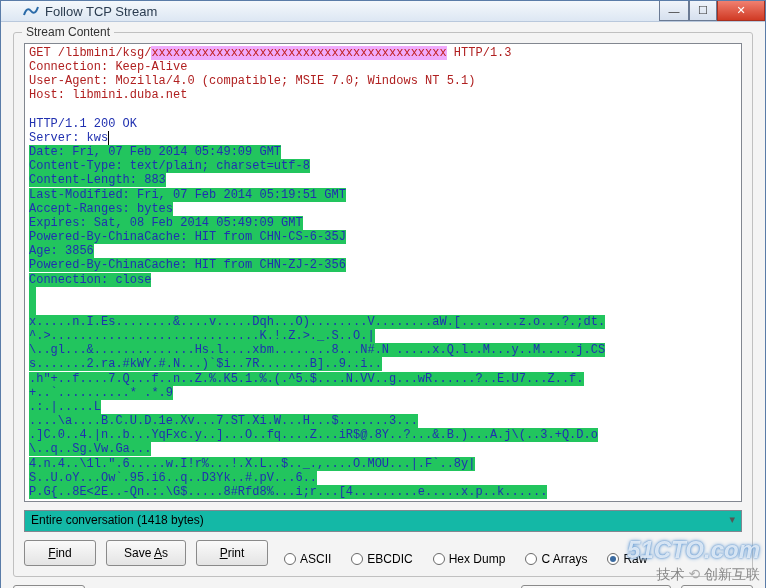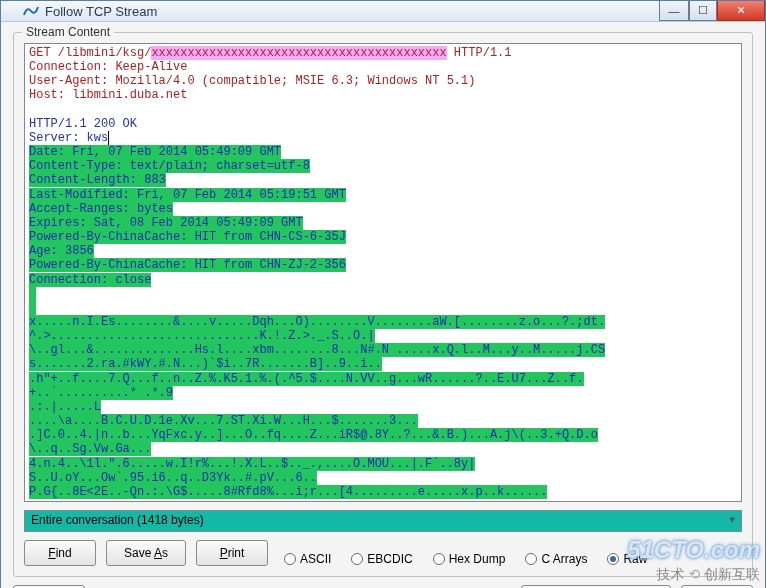--- a/index.html
+++ b/index.html
@@ -60,23 +60,23 @@
       <div class="win-btn">—</div>
       <div class="win-btn max">☐</div>
       <div class="win-btn close">✕</div>
     </div>
   </div>
 
   <div class="client">
     <div class="groupbox">
       <div class="group-label">Stream Content</div>
 
-      <div class="stream-area"><span class="req-text"><span>GET /libmini/ksg/</span><span style="background:#f0abfc;color:#c02020;">xxxxxxxxxxxxxxxxxxxxxxxxxxxxxxxxxxxxxxxxx</span><span> HTTP/1.1</span>
+      <div class="stream-area"><span class="req-text"><span>GET /libmini/ksg/</span><span style="background:#f0abfc;color:#c02020;">xxxxxxxxxxxxxxxxxxxxxxxxxxxxxxxxxxxxxxxxx</span><span> HTTP/1.3</span>
 <span>Connection: Keep-Alive</span>
-<span>User-Agent: Mozilla/4.0 (compatible; MSIE 6.3; Windows NT 5.1)</span>
+<span>User-Agent: Mozilla/4.0 (compatible; MSIE 7.0; Windows NT 5.1)</span>
 <span>Host: libmini.duba.net</span>
 
 </span><span class="resp-text"><span>HTTP/1.1 200 OK</span>
 <span>Server: kws</span><span class="cursor-bar"></span>
 <span class="sel">Date: Fri, 07 Feb 2014 05:49:09 GMT</span>
 <span class="sel">Content-Type: text/plain; charset=utf-8</span>
 <span class="sel">Content-Length: 883</span>
 <span class="sel">Last-Modified: Fri, 07 Feb 2014 05:19:51 GMT</span>
 <span class="sel">Accept-Ranges: bytes</span>
 <span class="sel">Expires: Sat, 08 Feb 2014 05:49:09 GMT</span>

